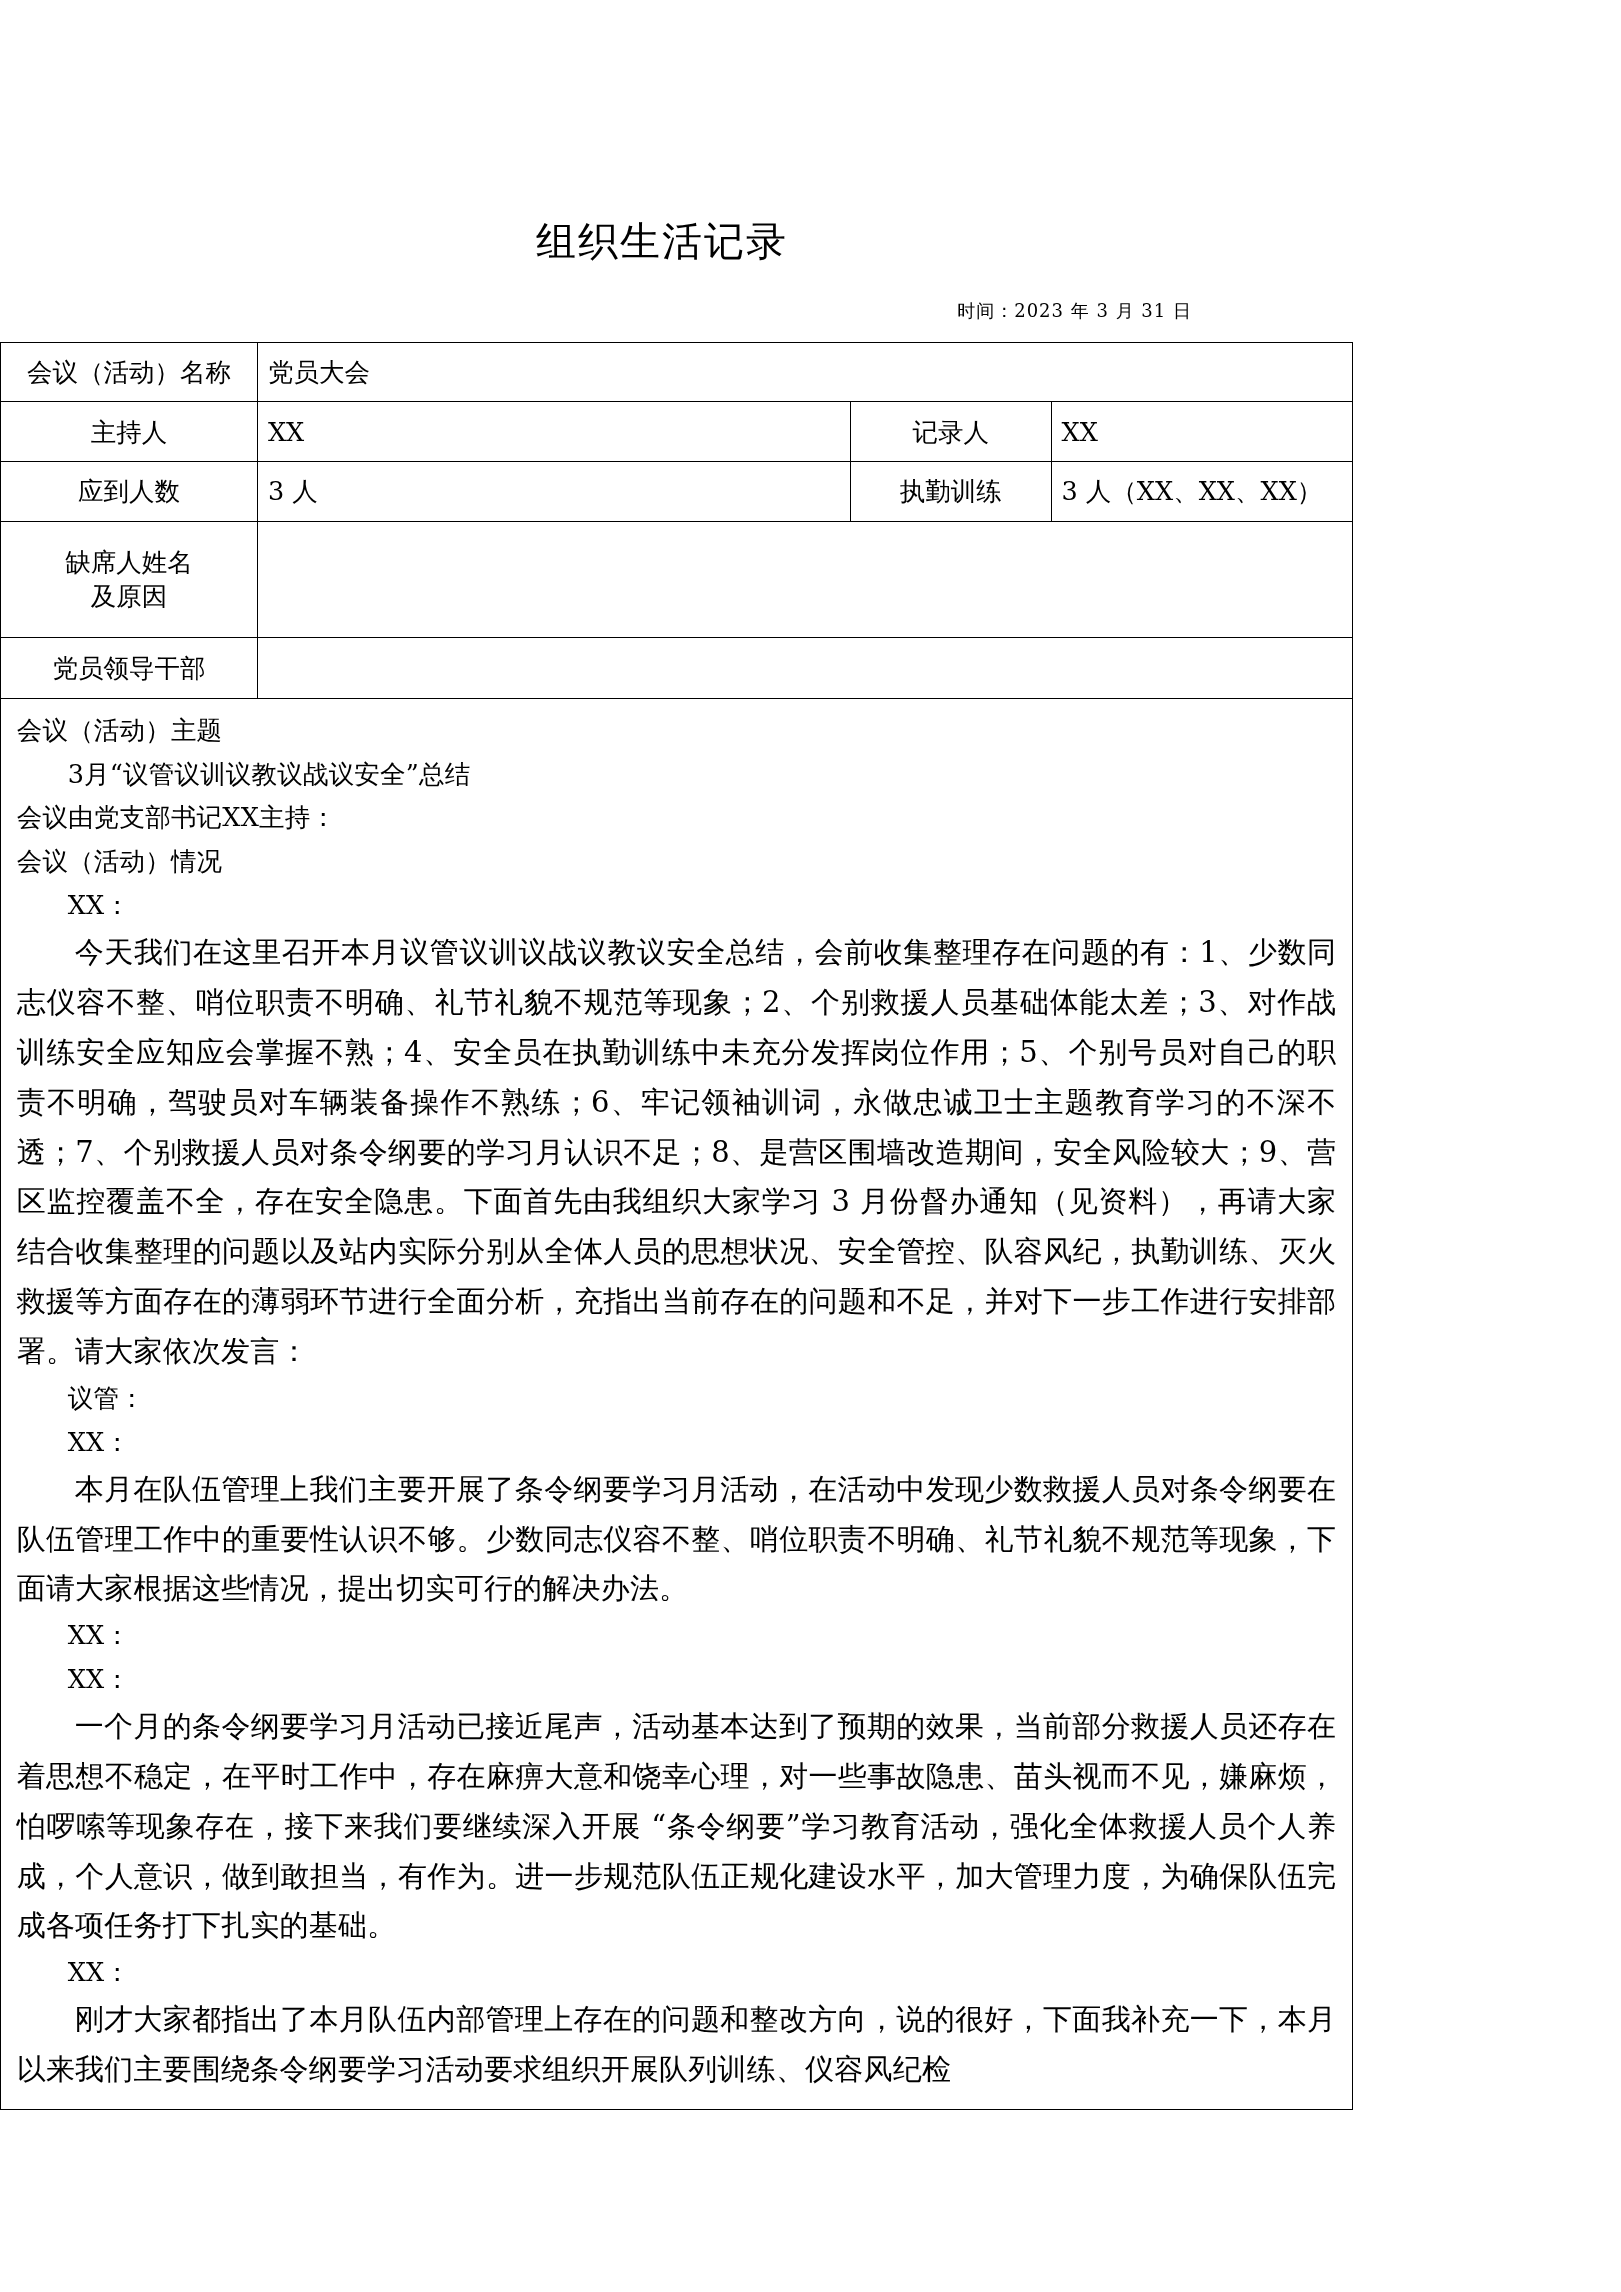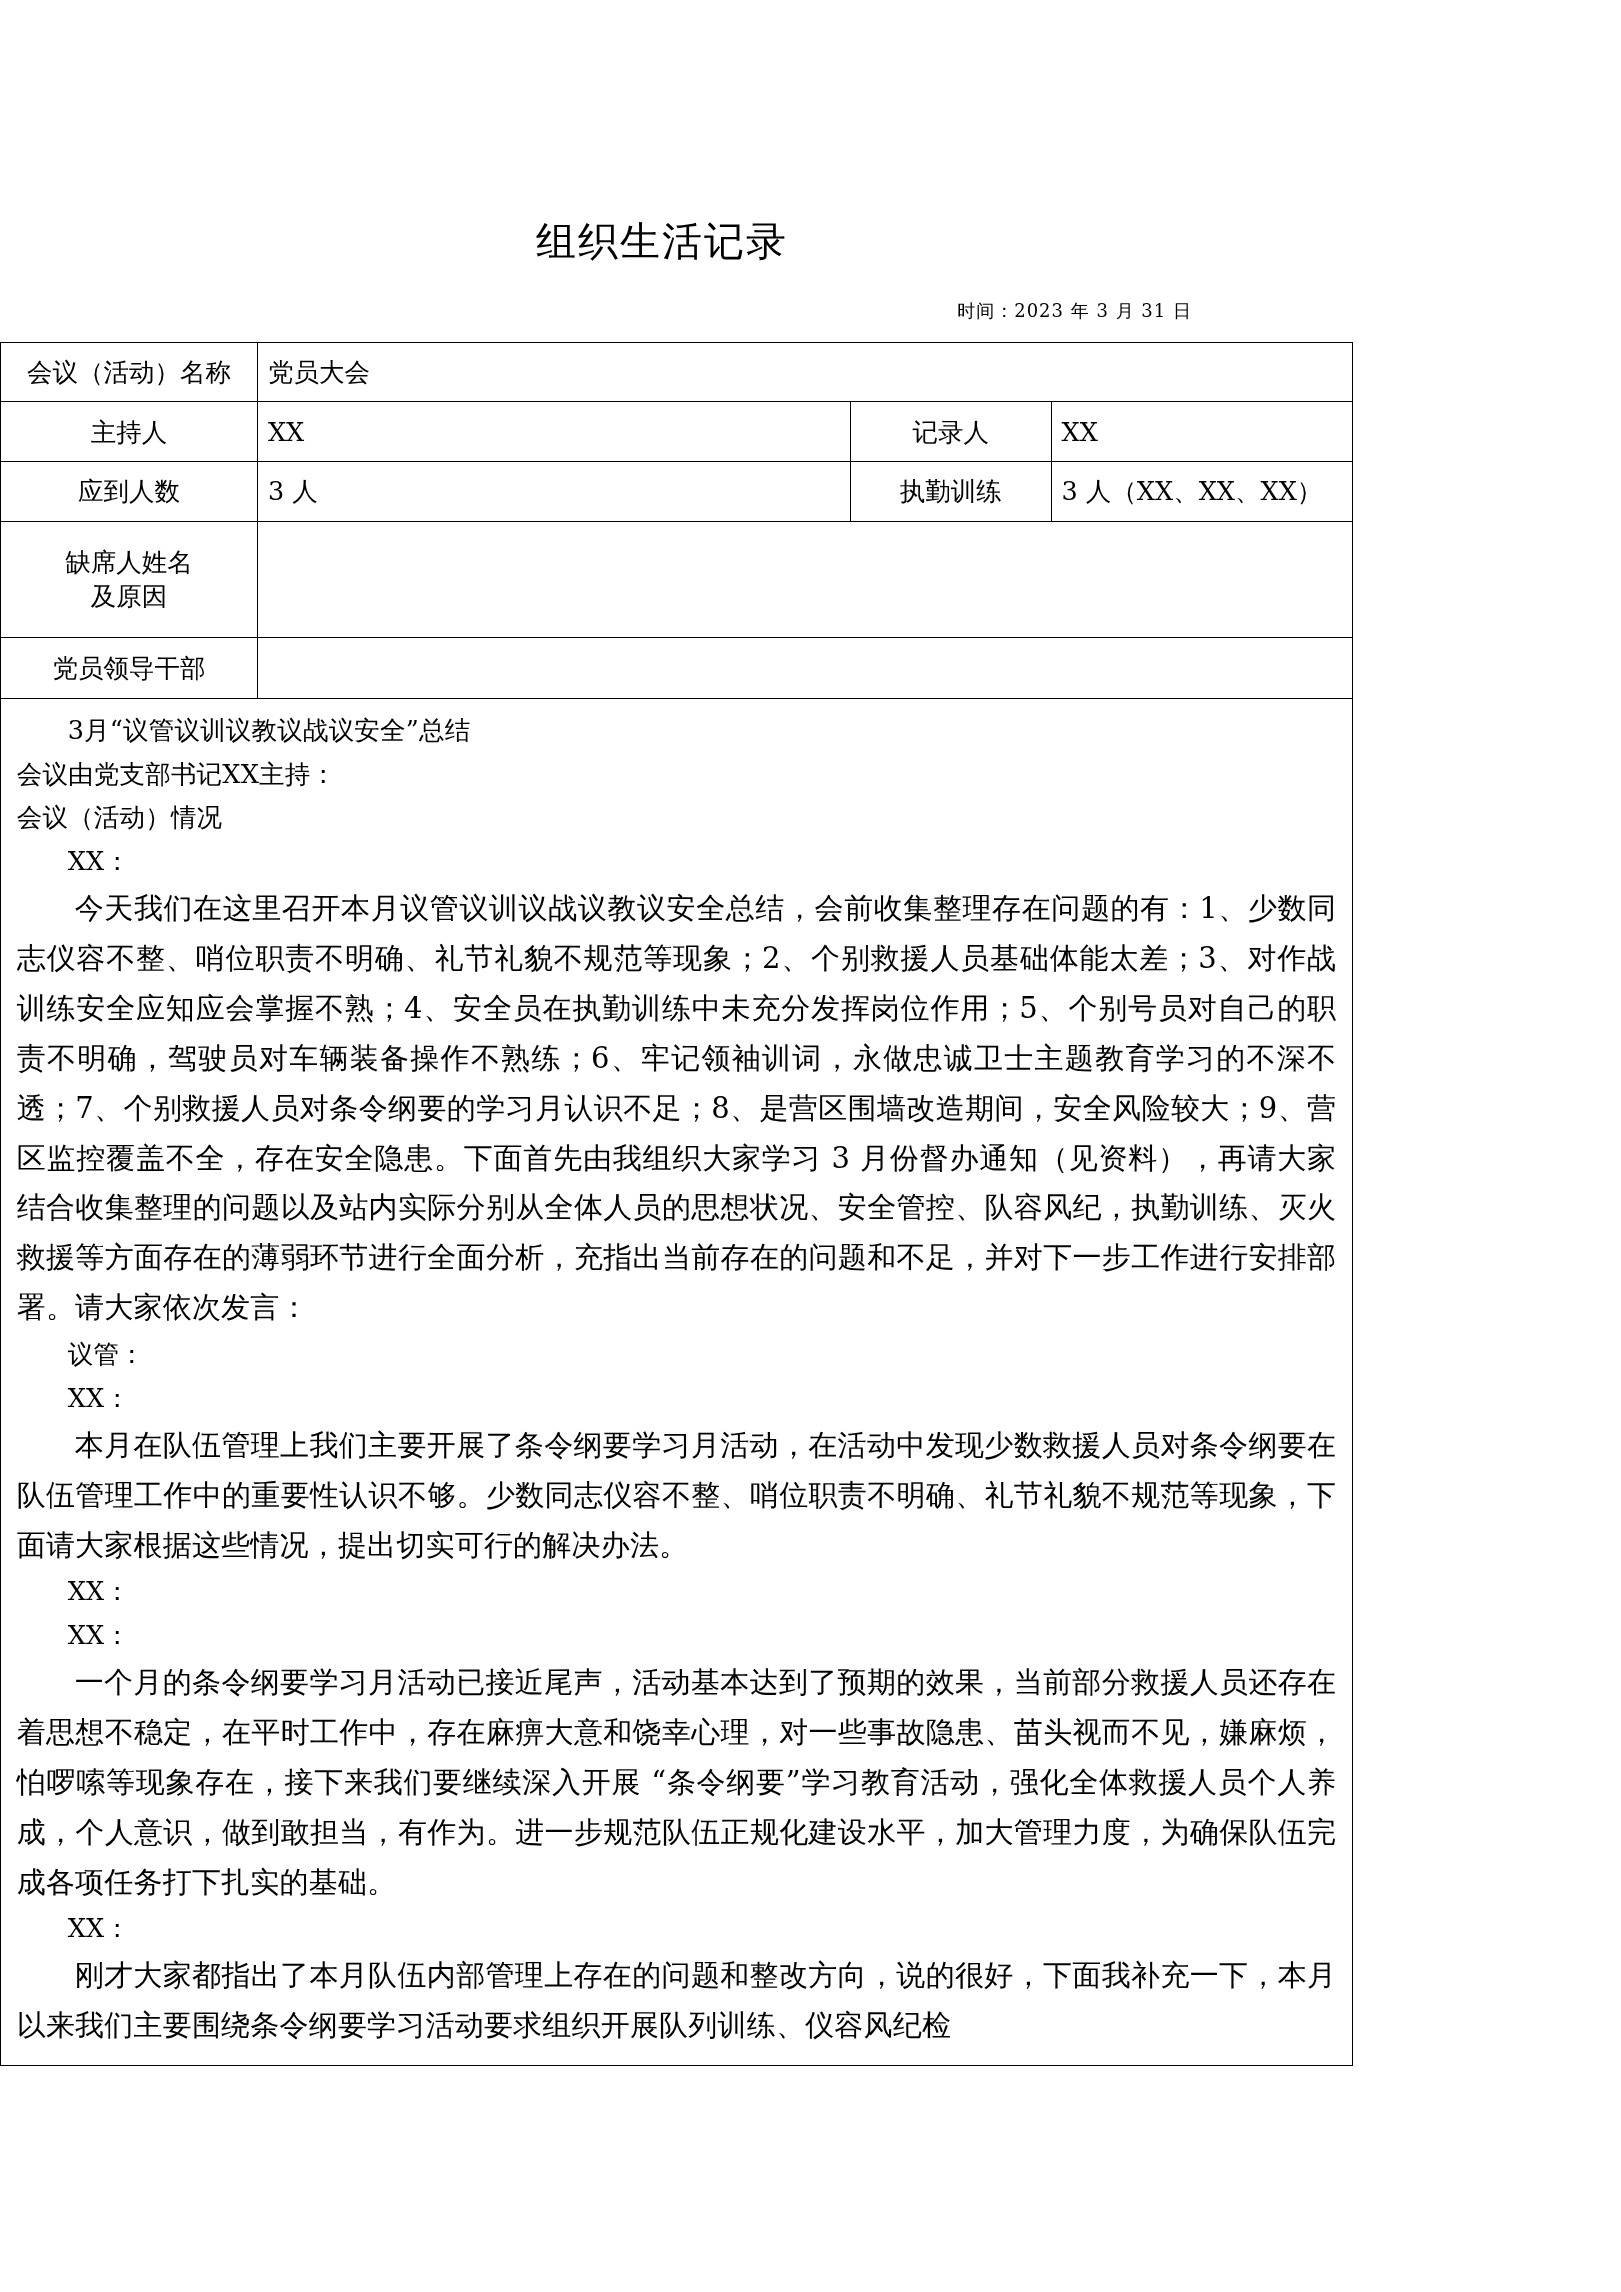--- a/index.html
+++ b/index.html
@@ -141,20 +141,21 @@
         </tr>
         <tr class="r-mid">
           <td class="label r-mid">党员领导干部</td>
           <td class="value r-mid" colspan="3"></td>
         </tr>
       </tbody>
     </table>
   </div>
 
   <div class="body-box">
+    <div class="b-line">会议（活动）主题</div>
     <div class="b-line b-indent">3月“议管议训议教议战议安全”总结</div>
     <div class="b-line">会议由党支部书记XX主持：</div>
     <div class="b-line">会议（活动）情况</div>
 
     <div class="b-line b-indent">XX：</div>
     <div class="b-para">今天我们在这里召开本月议管议训议战议教议安全总结，会前收集整理存在问题的有：1、少数同志仪容不整、哨位职责不明确、礼节礼貌不规范等现象；2、个别救援人员基础体能太差；3、对作战训练安全应知应会掌握不熟；4、安全员在执勤训练中未充分发挥岗位作用；5、个别号员对自己的职责不明确，驾驶员对车辆装备操作不熟练；6、牢记领袖训词，永做忠诚卫士主题教育学习的不深不透；7、个别救援人员对条令纲要的学习月认识不足；8、是营区围墙改造期间，安全风险较大；9、营区监控覆盖不全，存在安全隐患。下面首先由我组织大家学习 3 月份督办通知（见资料），再请大家结合收集整理的问题以及站内实际分别从全体人员的思想状况、安全管控、队容风纪，执勤训练、灭火救援等方面存在的薄弱环节进行全面分析，充指出当前存在的问题和不足，并对下一步工作进行安排部署。请大家依次发言：</div>
 
     <div class="b-line b-indent">议管：</div>
 
     <div class="b-line b-indent">XX：</div>

